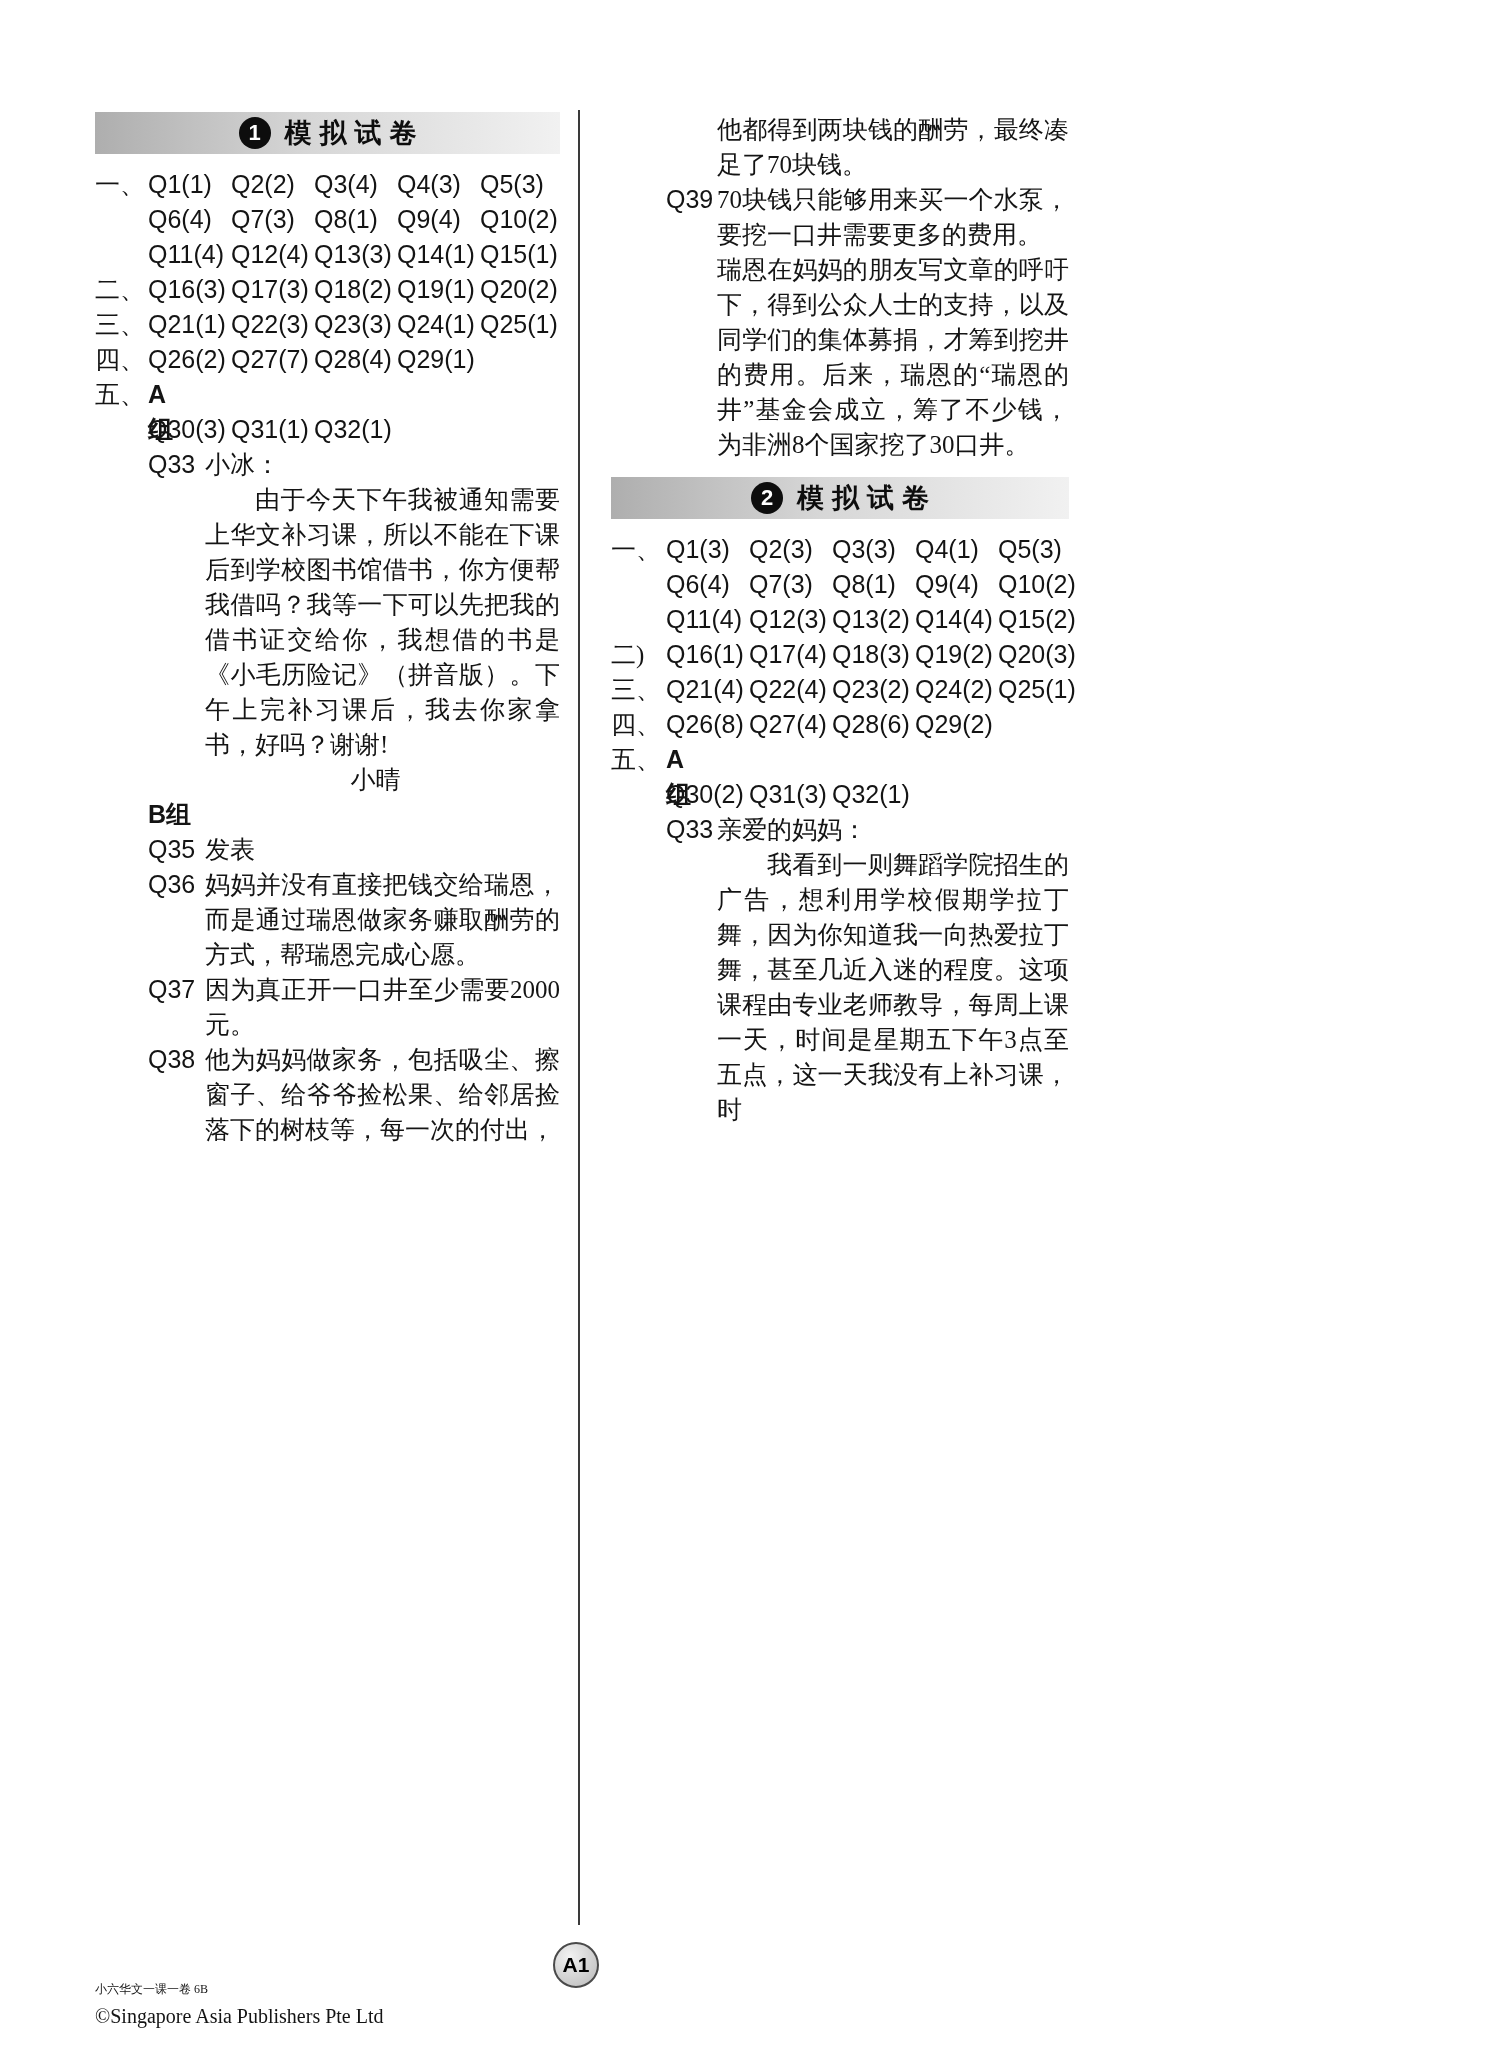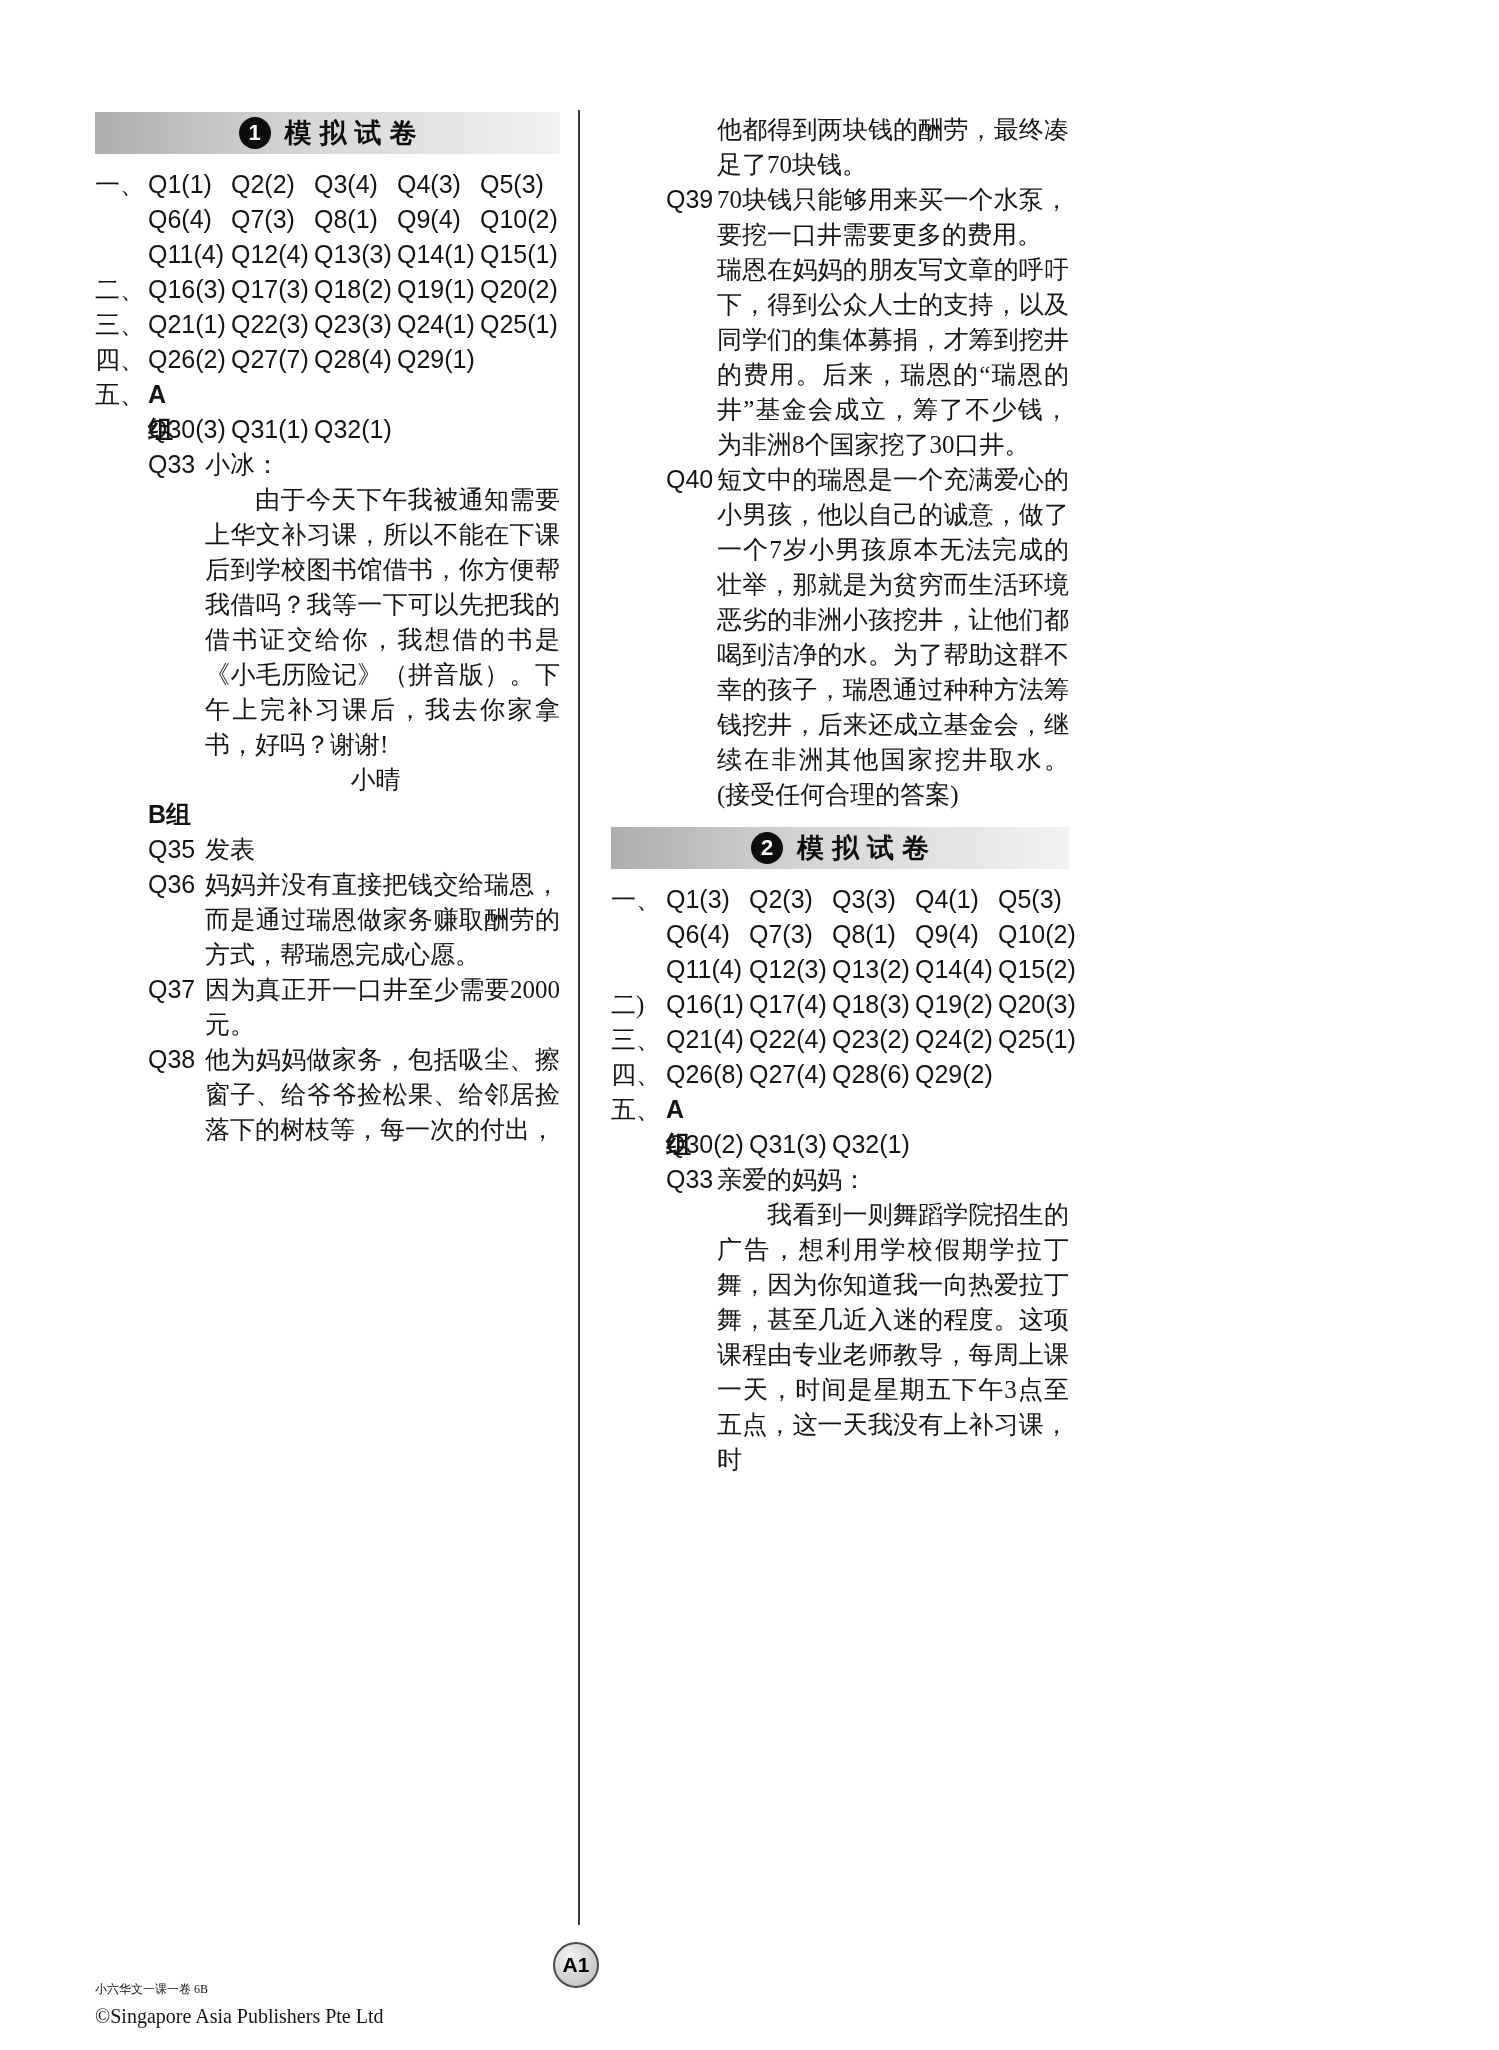--- a/index.html
+++ b/index.html
@@ -193,24 +193,20 @@
   <div class="col col-right">
 
     <p class="cont jp">他都得到两块钱的酬劳，最终凑足了70块钱。</p>
 
     <div class="q-item">
       <span class="q-label">Q39</span>
       <p class="jp">70块钱只能够用来买一个水泵，要挖一口井需要更多的费用。</p>
       <p class="jp">瑞恩在妈妈的朋友写文章的呼吁下，得到公众人士的支持，以及同学们的集体募捐，才筹到挖井的费用。后来，瑞恩的“瑞恩的井”基金会成立，筹了不少钱，为非洲8个国家挖了30口井。</p>
     </div>
 
-    <div class="q-item">
-      <span class="q-label">Q40</span>
-      <p class="jp">短文中的瑞恩是一个充满爱心的小男孩，他以自己的诚意，做了一个7岁小男孩原本无法完成的壮举，那就是为贫穷而生活环境恶劣的非洲小孩挖井，让他们都喝到洁净的水。为了帮助这群不幸的孩子，瑞恩通过种种方法筹钱挖井，后来还成立基金会，继续在非洲其他国家挖井取水。(接受任何合理的答案)</p>
-    </div>
 
     <div class="banner banner2">
       <span class="num-circle">2</span>
       <span class="banner-title">模拟试卷</span>
     </div>
 
     <div>
 
         <div class="ans-row">
           <span class="ans-label">一、</span>

